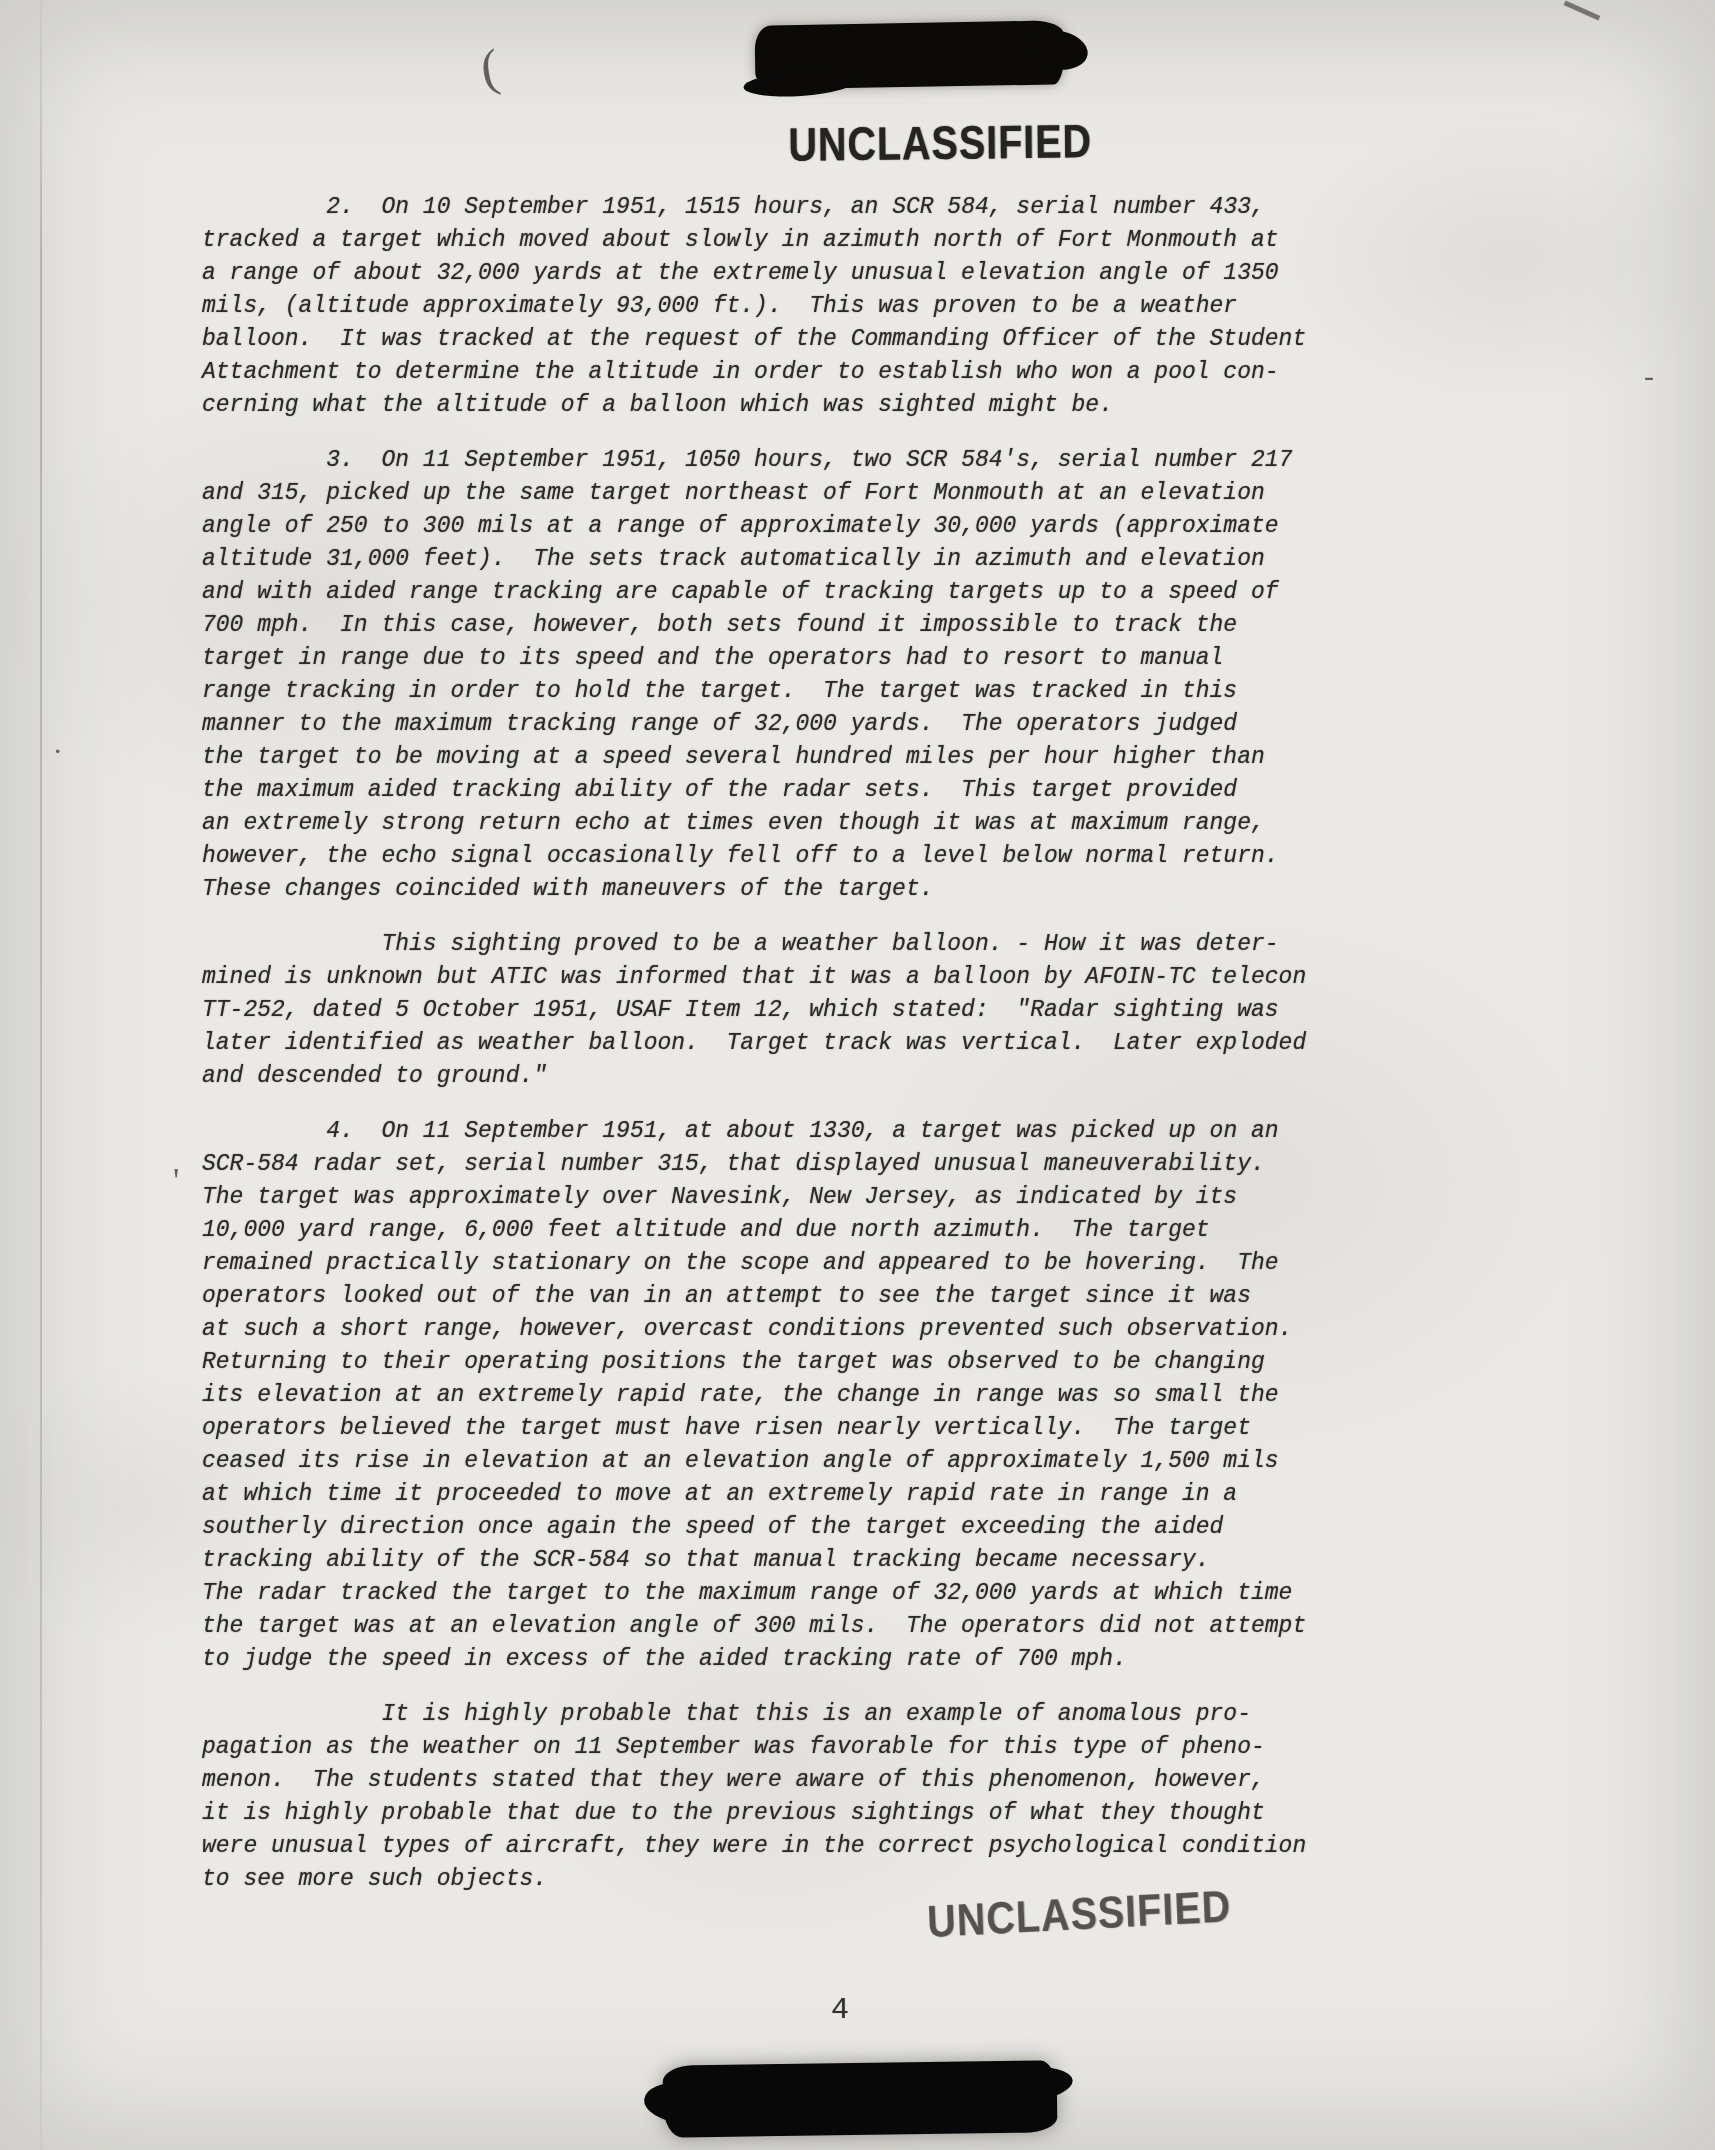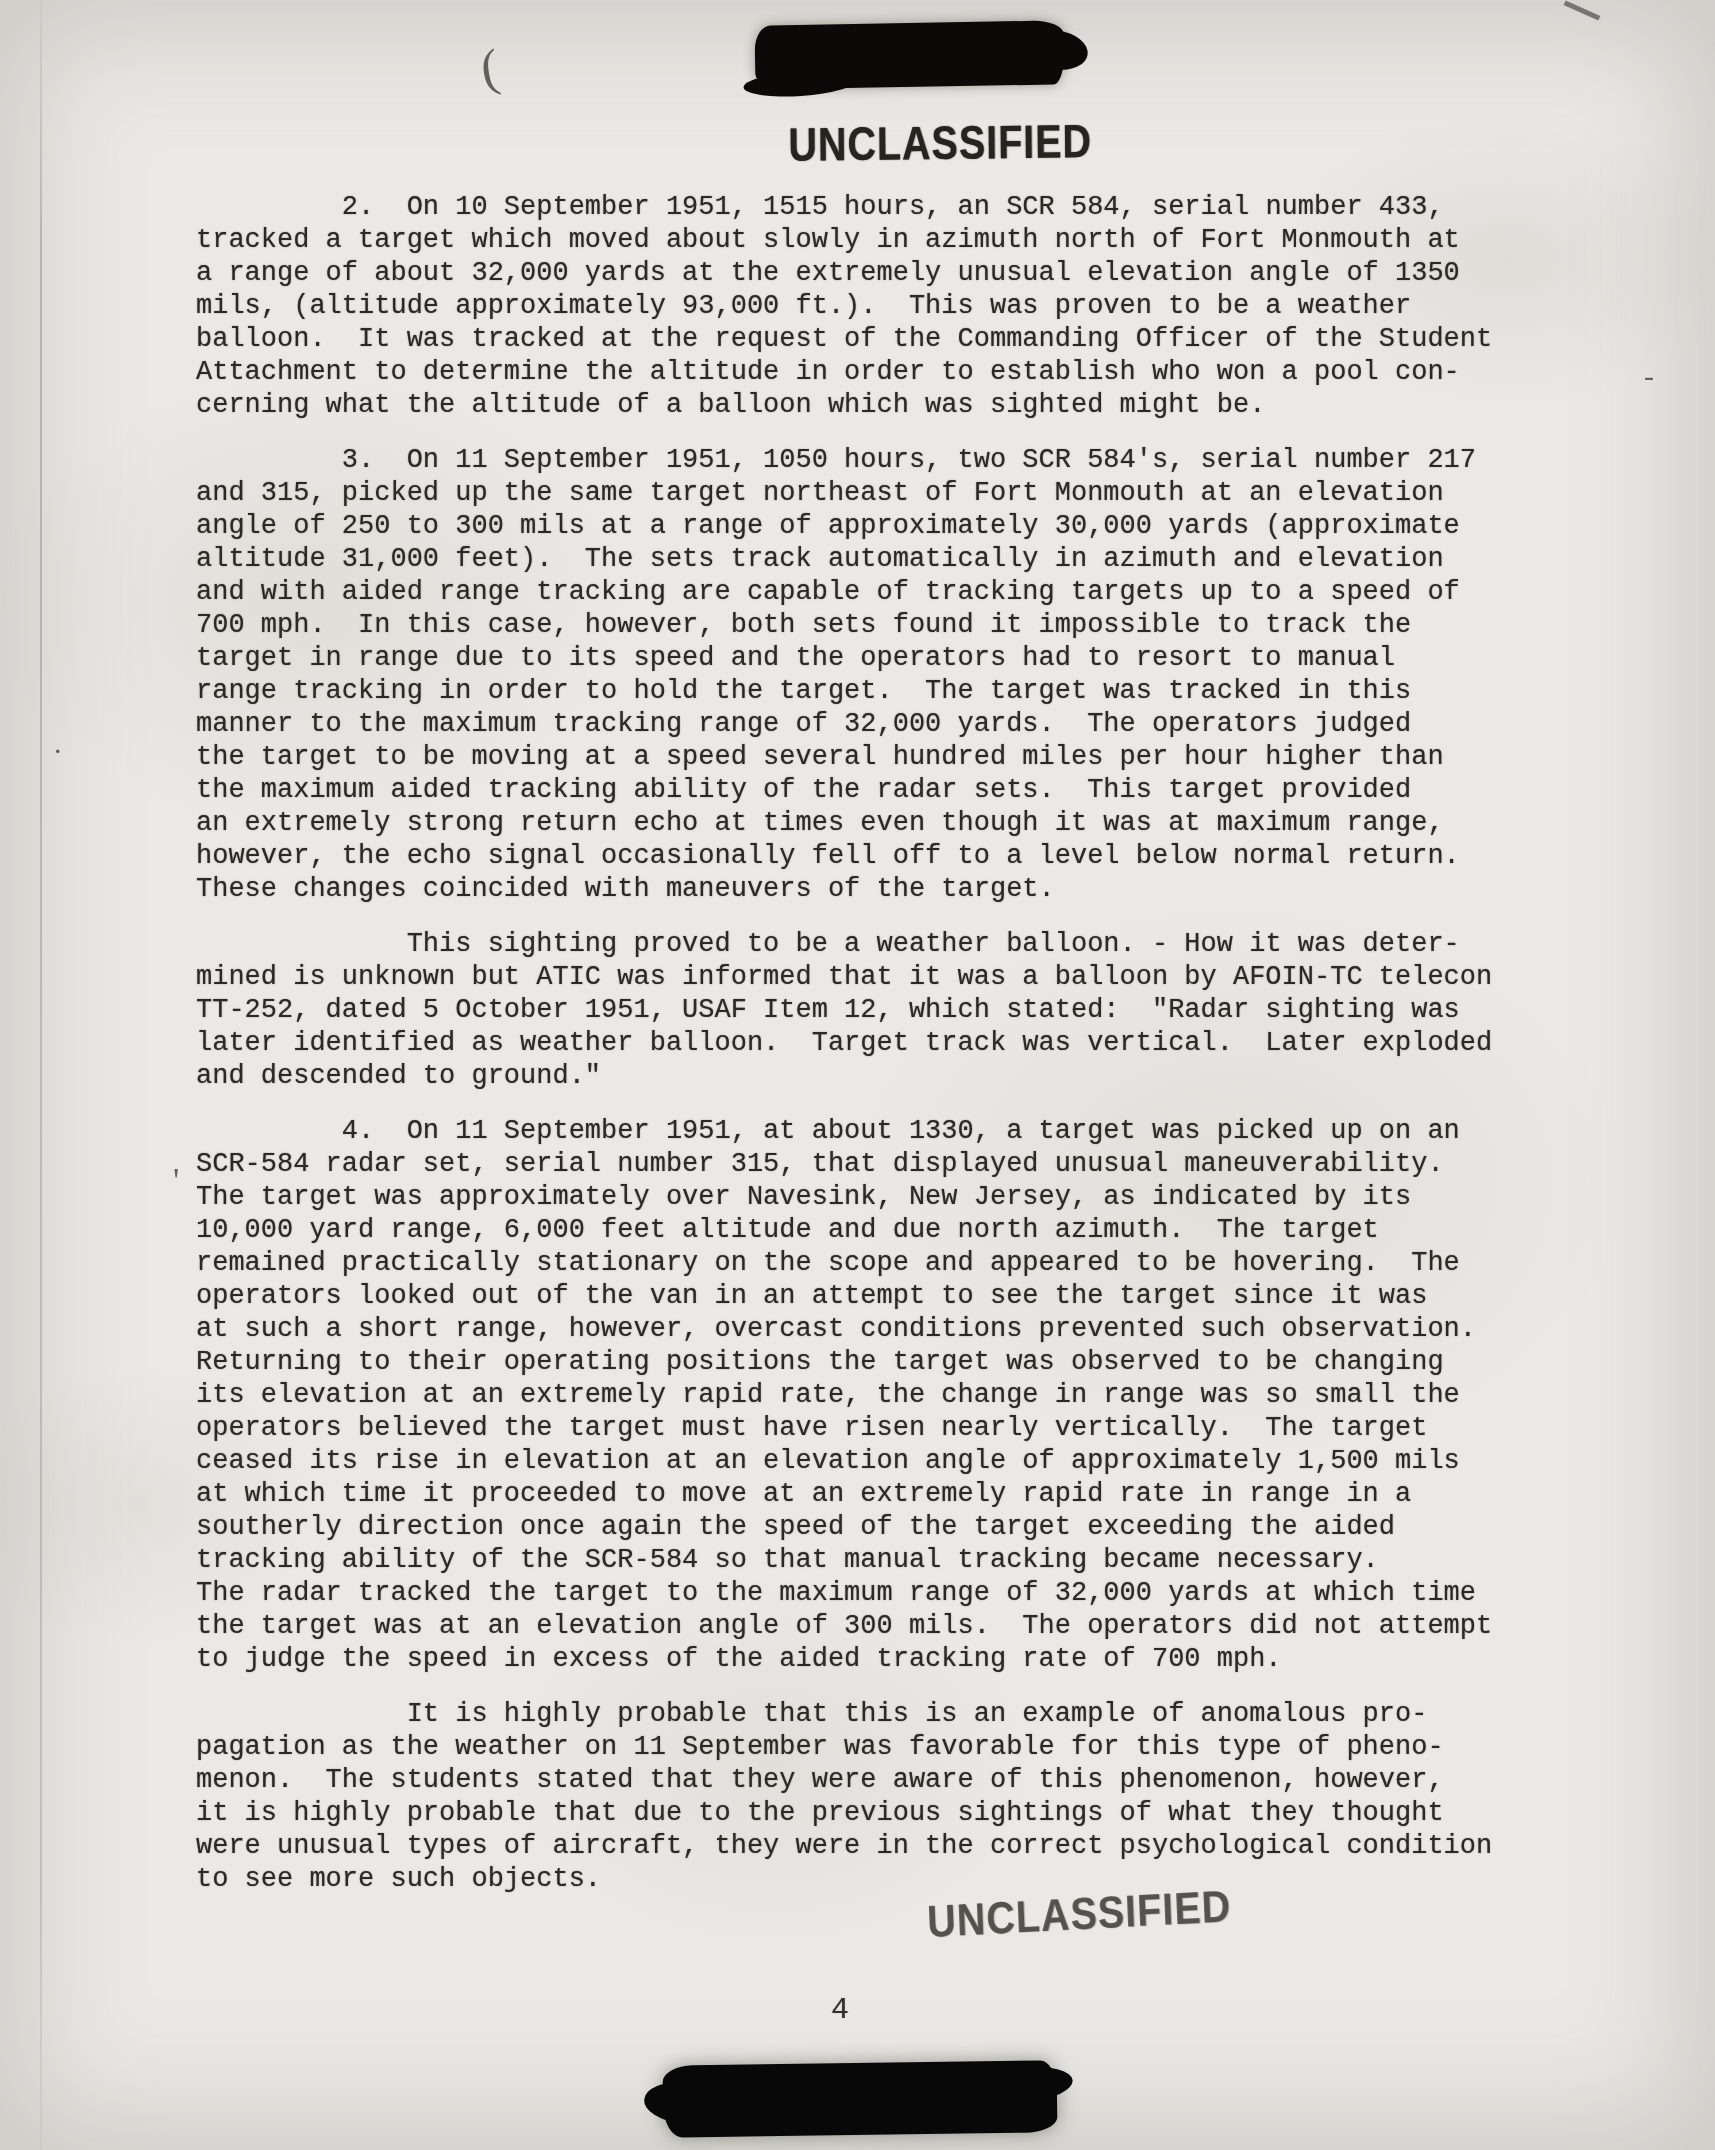--- a/index.html
+++ b/index.html
@@ -30,26 +30,27 @@
   }
   .corner-mark {
     position: absolute;
     left: 1563px; top: 7.6px;
     width: 38px; height: 4.9px;
     background: rgba(40,38,34,0.55);
     transform: rotate(24deg);
   }
   .content {
     position: absolute;
-    left: 196px; top: 191px;
+    left: 202px; top: 191px;
     width: 1379px;
-    font-size: 27px;
+    font-size: 23px;
     line-height: 33px;
     color: #2b2924;
     text-shadow: 0 0 1.4px rgba(43,41,36,0.55);
+    font-style: italic;
   }
   .content p {
     margin: 0 0 22px 0;
     white-space: pre-wrap;
   }
   .stamp {
     position: absolute;
     font-family: "Liberation Sans", sans-serif;
     font-weight: 700;
     letter-spacing: 1.1px;

